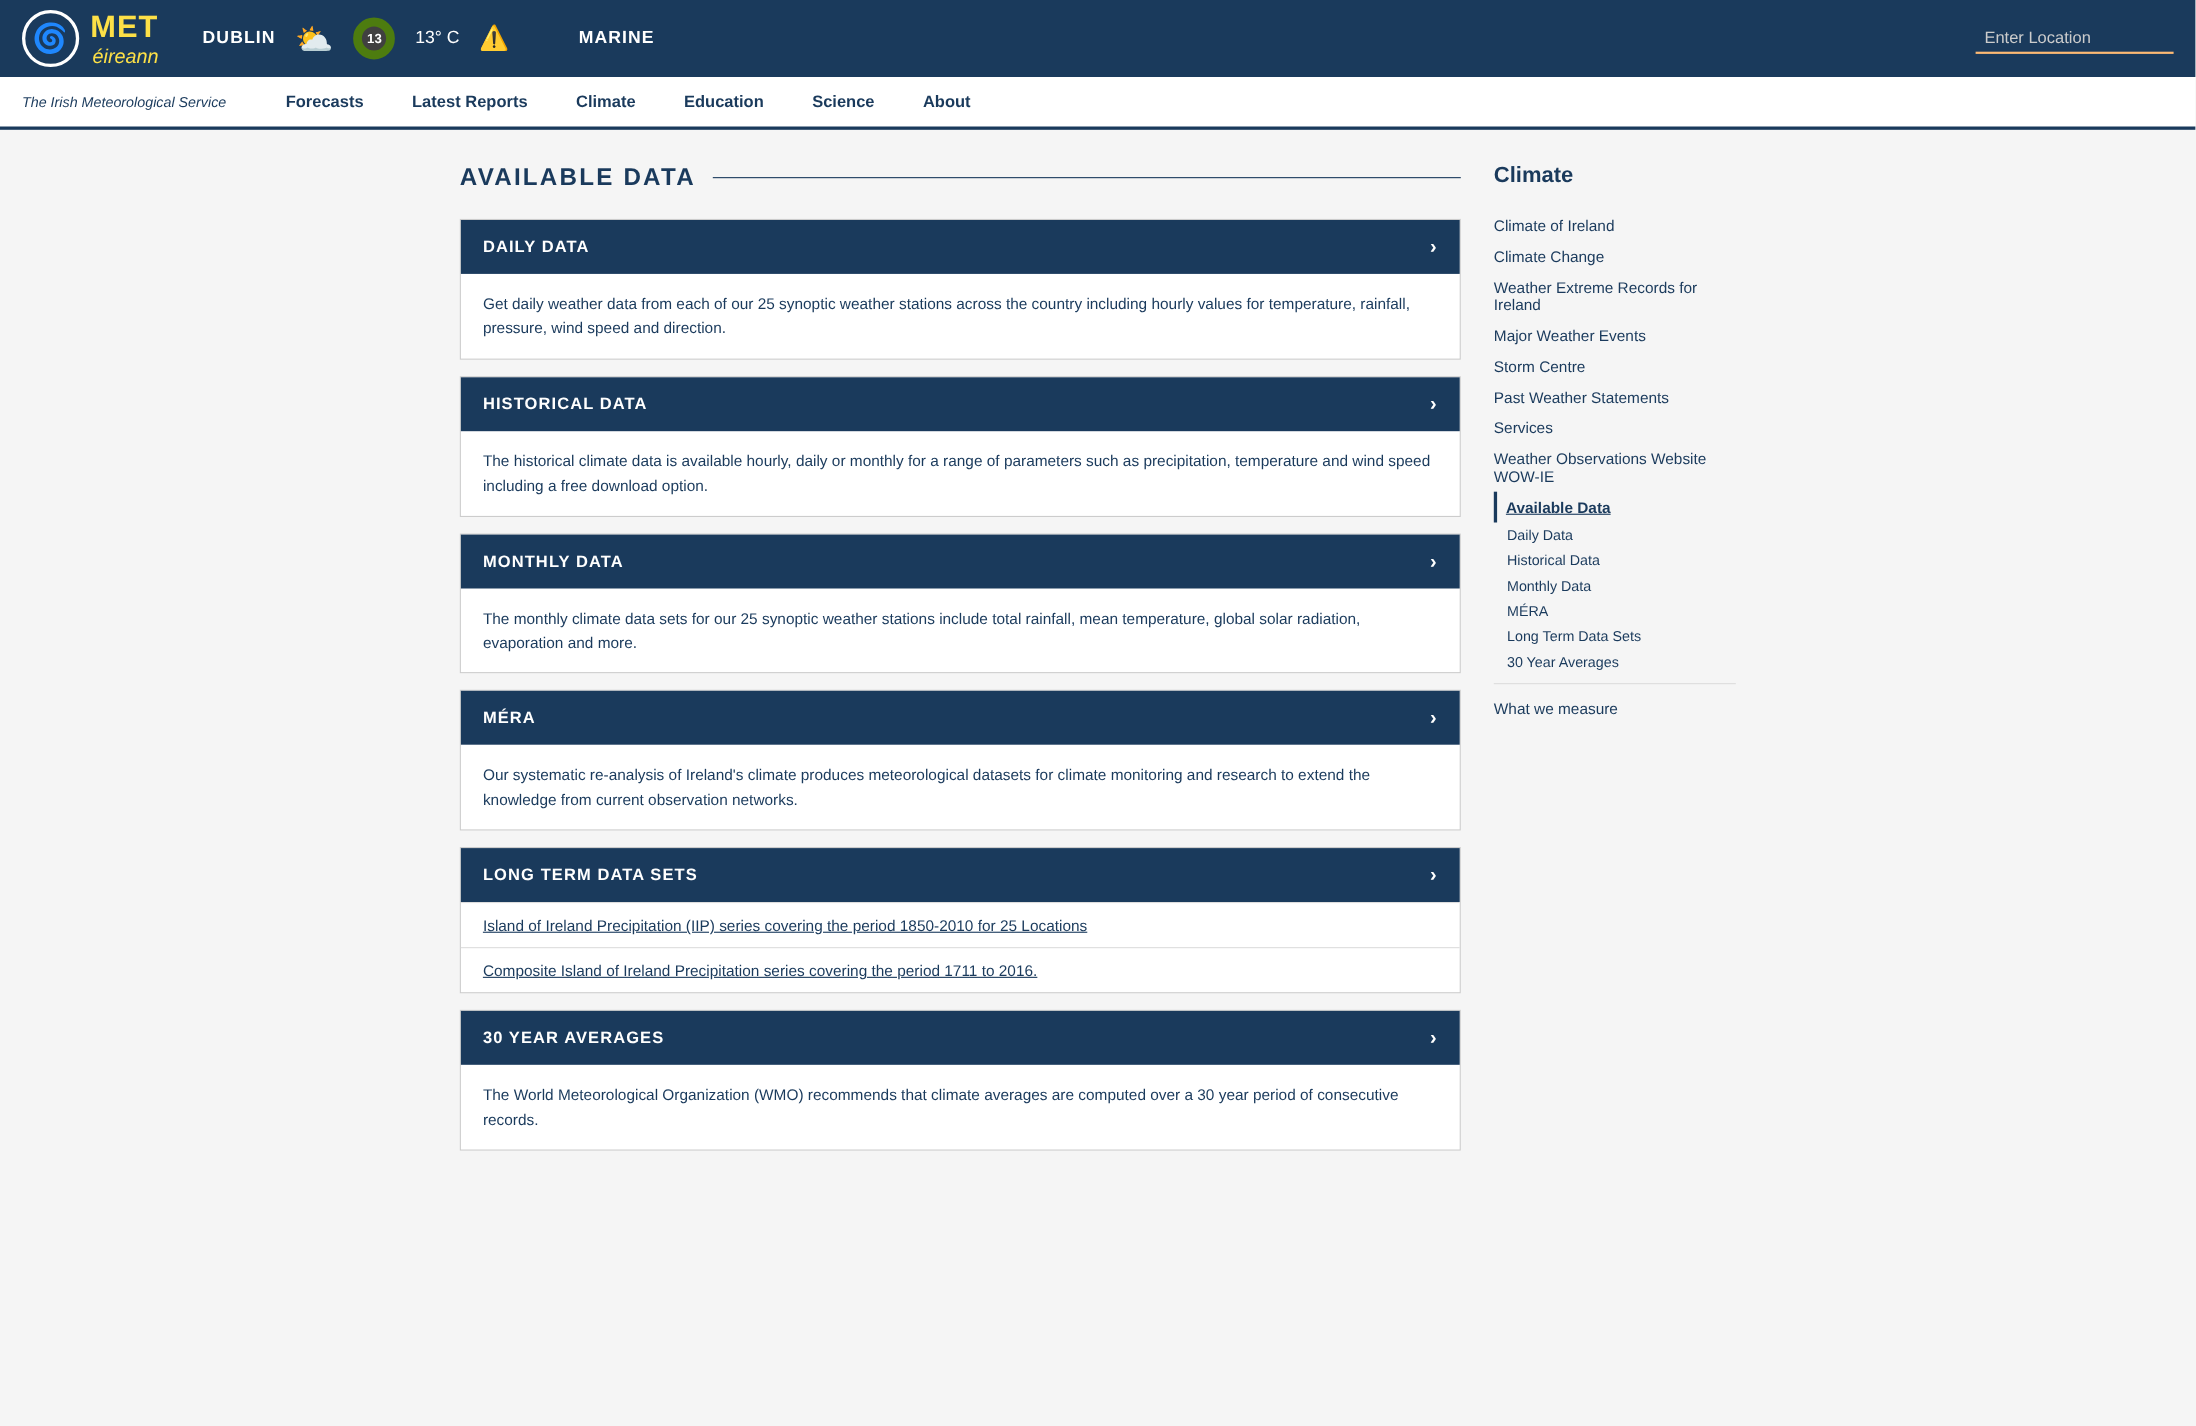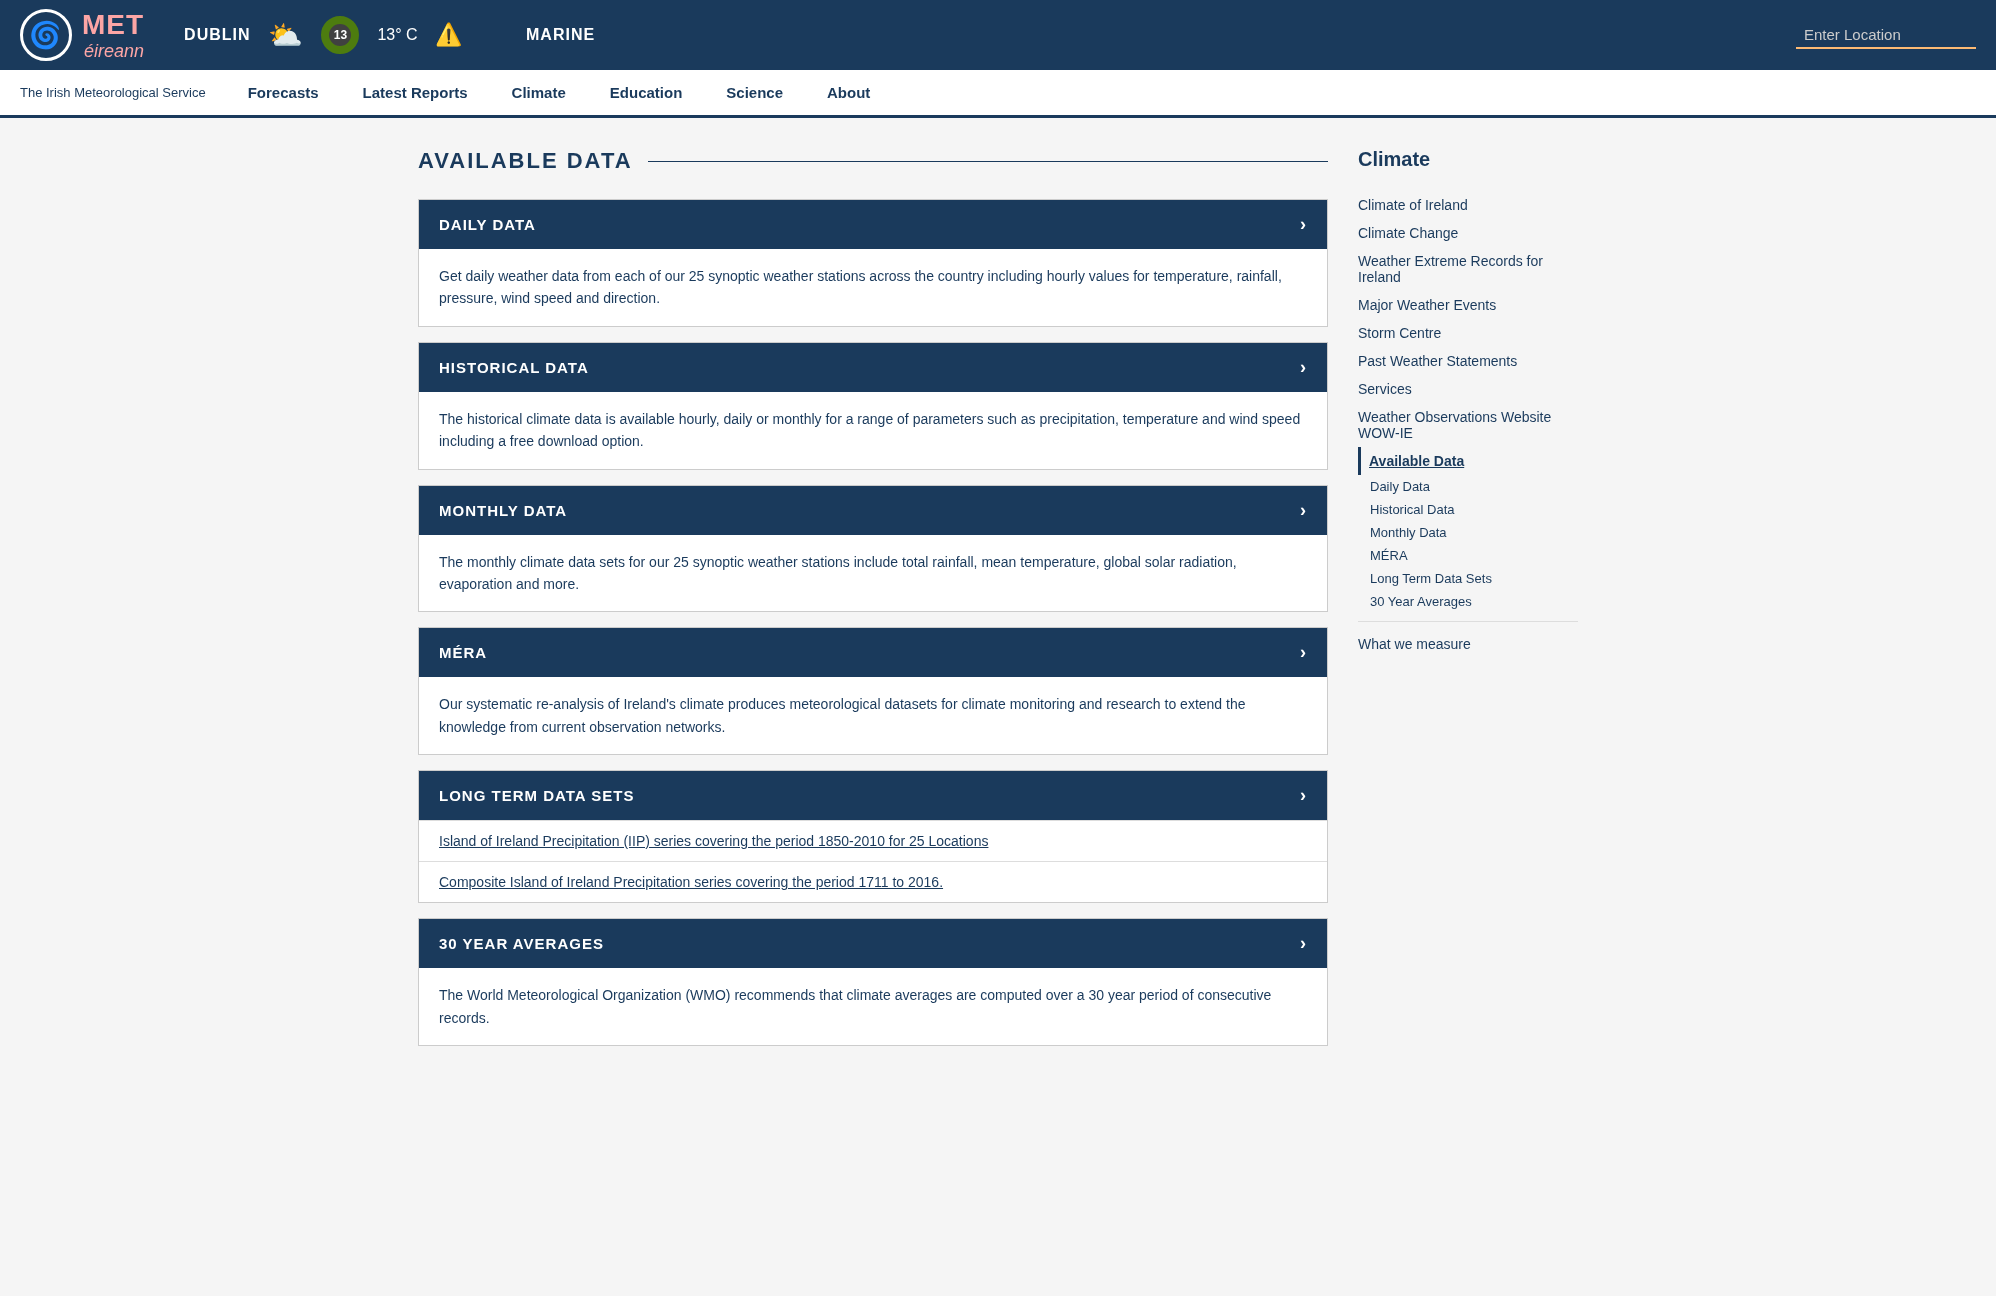--- a/index.html
+++ b/index.html
@@ -28,21 +28,21 @@
       align-items: center;
       justify-content: center;
       position: relative;
     }
     .logo-spiral {
       color: #fff;
       font-size: 26px;
       line-height: 1;
     }
     .logo-text {
-      color: #fca5a5;
+      color: #fde047;
     }
     .logo-text .met {
       font-size: 28px;
       font-weight: bold;
       letter-spacing: 1px;
     }
     .logo-text .eireann {
       font-size: 18px;
       font-style: italic;
       text-align: right;
@@ -115,21 +115,22 @@
       background: #fff;
       border-bottom: 3px solid #1a3a5c;
       display: flex;
       align-items: center;
       padding: 0 20px;
       height: 48px;
     }
     .nav-brand {
       color: #1a3a5c;
       font-size: 13px;
-      margin-right: 20px;
+      margin-right: 32px;
+      font-style: italic;
     }
     .nav-items {
       display: flex;
       gap: 0;
     }
     .nav-item {
       color: #1a3a5c;
       font-size: 15px;
       font-weight: bold;
       padding: 0 22px;

